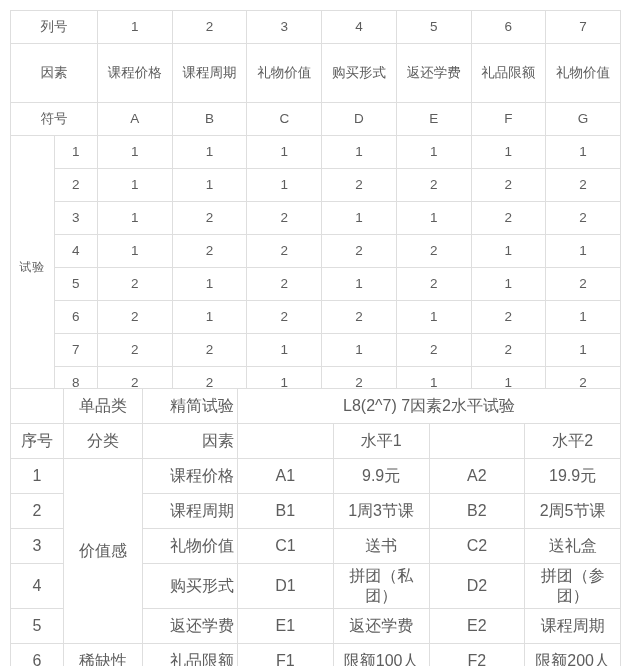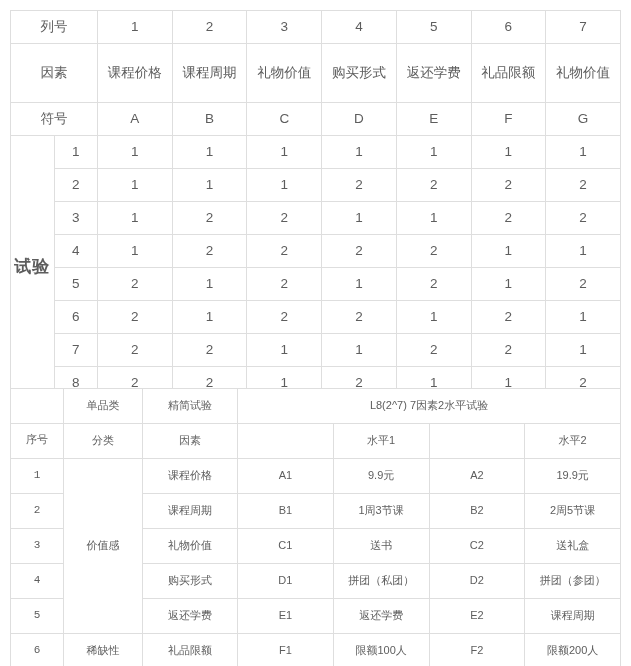--- a/index.html
+++ b/index.html
@@ -44,47 +44,46 @@
     left: 10px;
     top: 10px;
     width: 611px;
   }
   #table-orthogonal td { height: 28px; }
   #table-orthogonal td.hdr-label { width: 80px; }
   #table-orthogonal td.factor-row { height: 54px; }
   #table-orthogonal td.num-col { width: 36px; }
   #table-orthogonal td.vert {
     width: 32px;
-    font-size: 17px;
+    font-size: 12px;
     padding: 0;
     letter-spacing: 0;
-    font-weight: bold;
   }
   #table-orthogonal td.vert .vwrap {
     display: block;
     line-height: 1.55;
     letter-spacing: 1px;
   }
   #table-orthogonal td.factor-cell {
     font-size: 13.5px;
   }
 
   
   #table-levels {
     left: 10px;
     top: 388px;
     width: 611px;
   }
   #table-levels td {
     height: 30px;
-    font-size: 11px;
-  }
-  #table-levels td.c-seq   { width: 46px; font-family: Liberation Mono, monospace; }
+    font-size: 16px;
+  }
+  #table-levels td.c-seq   { width: 46px; }
   #table-levels td.c-class { width: 72px; }
-  #table-levels td.c-factor{ width: 88px; }
+  #table-levels td.c-factor{ width: 88px; text-align: right; }
   #table-levels td.c-code  { width: 37px; }
   #table-levels td.c-val   { width: 169px; }
   #table-levels td.title-cell { height: 30px; margin-top: 28px; }
   #table-levels td.blank { }
 </style>
 </head>
 <body>
 
 <div class="page">
 

